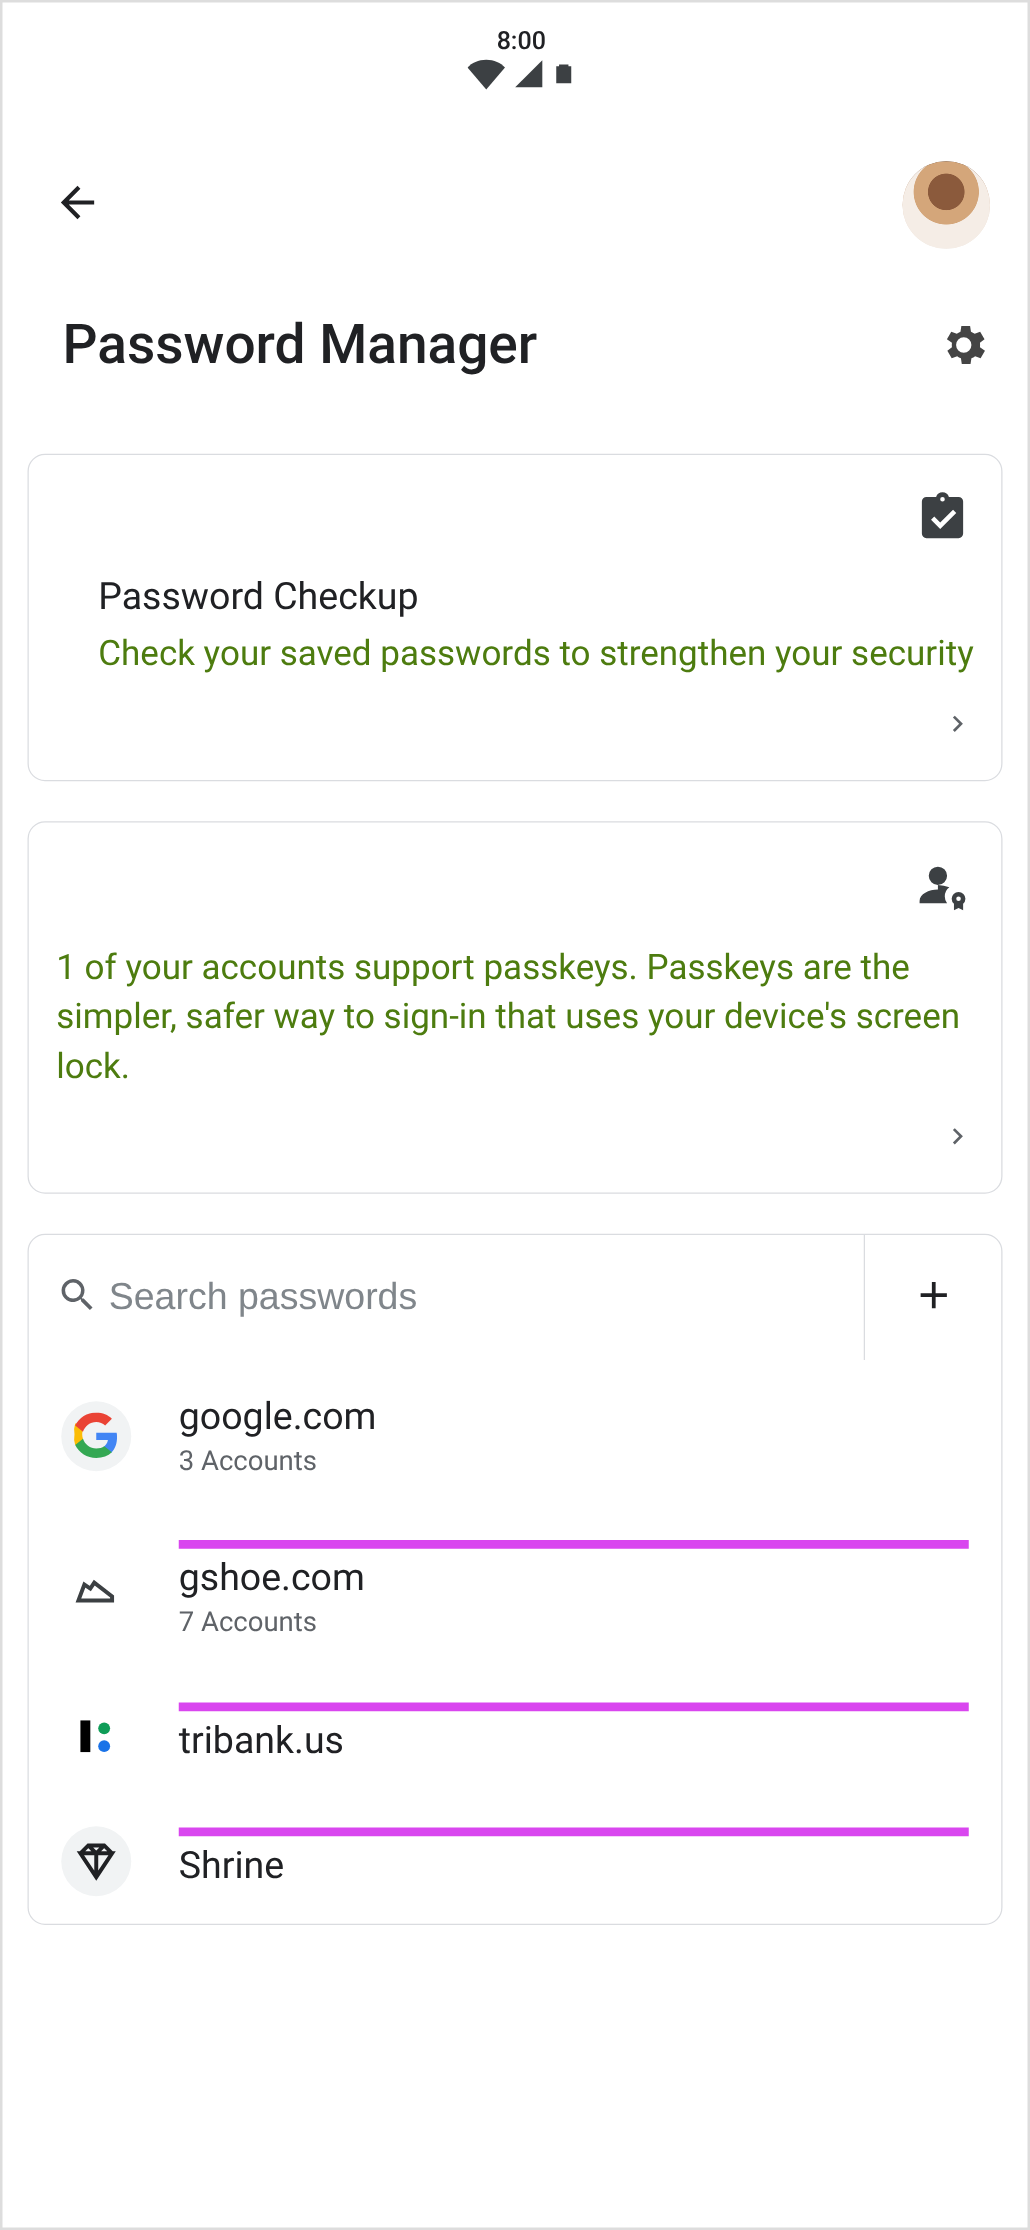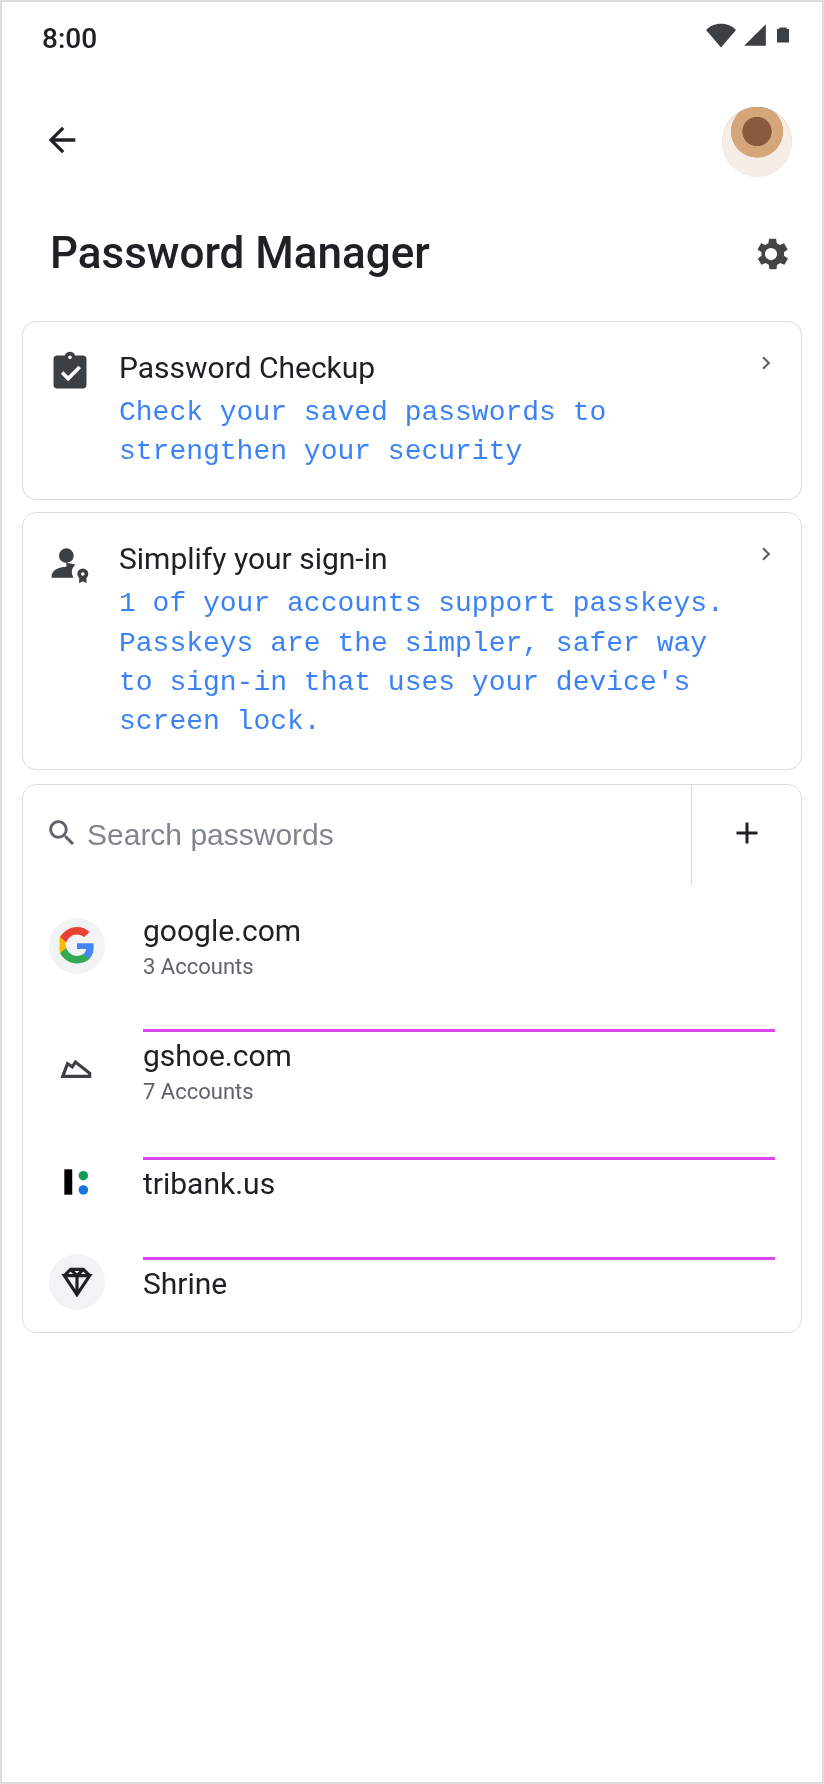--- a/index.html
+++ b/index.html
@@ -10,22 +10,23 @@
     height: 1784px;
     border: 2px solid #ddd;
     position: relative;
     color: #202124;
   }
   .status-bar {
     display: flex;
     justify-content: space-between;
     align-items: center;
     padding: 18px 30px 10px 40px;
-    font-size: 28px;
+    font-size: 20px;
     font-weight: 500;
+    flex-direction: column;
   }
   .status-icons { display: flex; gap: 6px; align-items: center; }
   .status-icons svg { fill: #3c4043; }
   .topbar {
     display: flex;
     justify-content: space-between;
     align-items: center;
     padding: 40px 30px 30px 40px;
   }
   .back-btn svg { width: 40px; height: 40px; fill: #202124; }
@@ -38,33 +39,34 @@
     content:""; position:absolute; inset:0;
     background: radial-gradient(circle at 50% 35%, #8b5a3c 25%, #d4a67a 26% 45%, #f5ede6 46% 100%);
   }
   .title-row {
     display: flex; justify-content: space-between; align-items: flex-end;
     padding: 20px 30px 30px 48px;
   }
   .page-title { font-size: 44px; font-weight: 500; color: #202124; }
   .gear-btn svg { width: 42px; height: 42px; fill: #444; }
   .card {
-    margin: 12px 20px;
+    margin: 32px 20px;
     border: 1px solid #dadce0;
     border-radius: 14px;
     display: flex;
-    align-items: flex-start;
+    align-items: flex-end;
     padding: 28px 22px;
     gap: 24px;
+    flex-direction: column;
   }
   .card-icon { width: 50px; display:flex; justify-content:center; }
   .card-icon svg { width: 44px; height: 44px; fill: #3c4043; }
   .card-body { flex: 1; }
   .card-title { font-size: 30px; color: #202124; margin-bottom: 8px; }
-  .card-sub { font-size: 28px; color: #3b82f6; line-height: 1.4; font-family: Liberation Mono, monospace; }
+  .card-sub { font-size: 28px; color: #4d7c0f; line-height: 1.4; }
   .chev svg { width: 26px; height: 26px; fill: #5f6368; }
   .list-container {
     margin: 14px 20px;
     border: 1px solid #dadce0;
     border-radius: 14px;
     overflow: hidden;
   }
   .search-row { display: flex; align-items: stretch; height: 100px; }
   .search-box { flex:1; display:flex; align-items:center; padding: 0 22px; gap: 8px; }
   .search-box svg { width: 34px; height: 34px; fill: #5f6368; }
@@ -77,21 +79,21 @@
     width: 110px; border-left: 1px solid #dadce0;
     display:flex; align-items:center; justify-content:center;
   }
   .add-btn svg { width: 36px; height: 36px; fill: #202124; }
   .pw-item {
     display: flex; align-items: center; gap: 38px;
     padding: 22px 26px;
   }
   .pw-item + .pw-item .pw-body,
   .pw-item + .pw-item { position: relative; }
-  .pw-body { flex:1; padding: 6px 0; border-top: 3px solid #d946ef; }
+  .pw-body { flex:1; padding: 6px 0; border-top: 7px solid #d946ef; }
   .pw-item:first-of-type .pw-body { border-top: 1px solid #e0e0e0; }
   .list-container .pw-item:nth-child(2) .pw-body { border-top: none; }
   .pw-site { font-size: 30px; color: #202124; }
   .pw-sub { font-size: 22px; color: #5f6368; margin-top: 6px; }
   .favicon {
     width: 56px; height: 56px; border-radius: 50%;
     display:flex; align-items:center; justify-content:center;
     background: #f1f3f4;
   }
   .favicon.plain { background: transparent; }
@@ -160,21 +162,20 @@
   </div>
 </div>
 
 <div class="card">
   <div class="card-icon">
     <svg viewBox="0 0 24 24">
         <path d="M10 4a4 4 0 11-4 4 4 4 0 014-4zm0 10c-4 0-8 2-8 5v1h12a5 5 0 01-1-3 5 5 0 012-4 18 18 0 00-5-1zm9 1a3 3 0 00-3 3 3 3 0 001 2.2V23l2-1 2 1v-2.8a3 3 0 001-2.2 3 3 0 00-3-3zm0 2a1 1 0 11-1 1 1 1 0 011-1z"></path>
       </svg>
   </div>
   <div class="card-body">
-    <div class="card-title">Simplify your sign-in</div>
     <div class="card-sub">1 of your accounts support passkeys. Passkeys are the simpler, safer way to sign-in that uses your device's screen lock.</div>
   </div>
   <div class="chev">
     <svg viewBox="0 0 24 24">
         <path d="M8.6 16.6L13.2 12 8.6 7.4 10 6l6 6-6 6z"></path>
       </svg>
   </div>
 </div>
 
 <div class="list-container">

